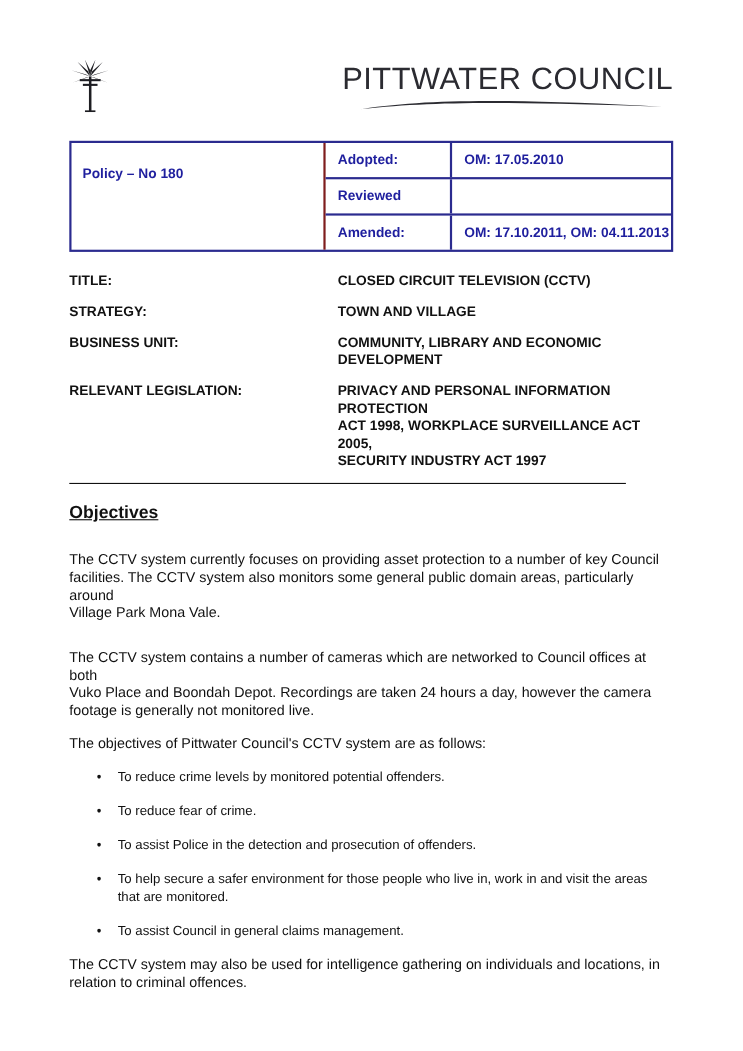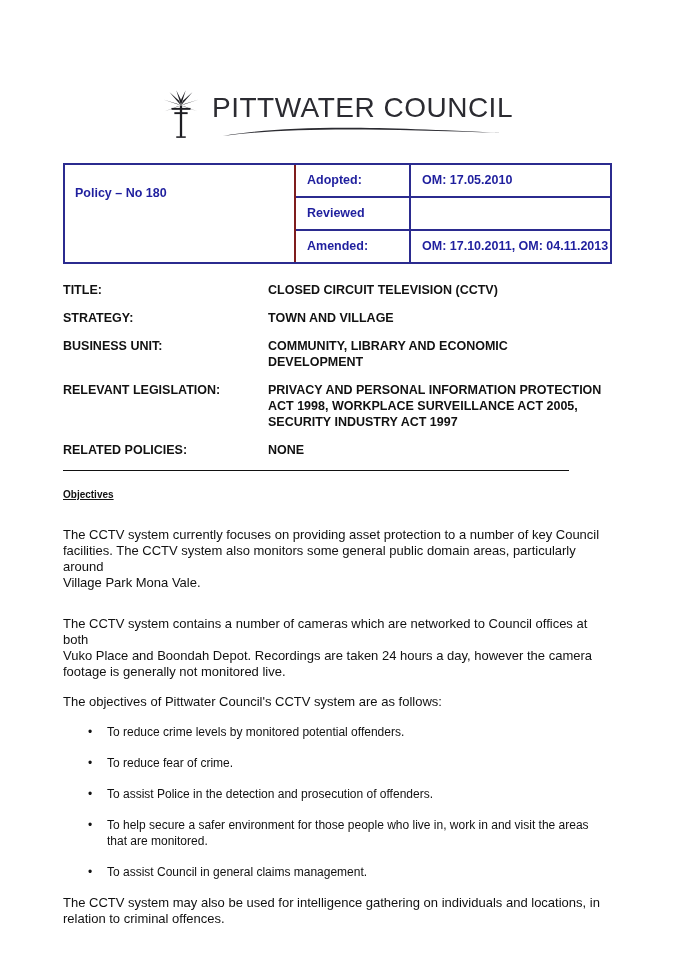--- a/index.html
+++ b/index.html
@@ -11,24 +11,23 @@
     background: #ffffff;
     font-family: "Liberation Sans", sans-serif;
     color: #111111;
     padding: 53px 63px 0 63px;
     overflow: hidden;
   }
 
   
   .header {
     display: flex;
-    justify-content: center;
+    justify-content: space-between;
     align-items: flex-start;
     margin-bottom: 16px;
-    margin-top: 36px;
   }
   .logo { flex: 0 0 auto; margin-right: 12px; }
   .title-block { display: flex; flex-direction: column; align-items: center; margin-top: 4px; }
   .org-name {
     font-size: 28px;
     font-weight: 500;
     letter-spacing: 0.5px;
     color: #2b2b31;
     white-space: nowrap;
     line-height: 1.1;
@@ -58,36 +57,36 @@
   .policy-row-label {
     width: 115px; flex: 0 0 115px;
     border-right: 2px solid #2b2b8f;
     padding: 8px 0 0 11px;
     box-sizing: border-box;
   }
   .policy-row-value { flex: 1 1 auto; padding: 8px 0 0 11px; box-sizing: border-box; }
 
   
   .details { margin-top: 18px; font-size: 12.5px; font-weight: bold; color: #111; }
-  .detail-row { display: flex; margin-bottom: 12px; line-height: 16px; }
+  .detail-row { display: flex; margin-bottom: 12px; line-height: 16px; gap: 39px; }
   .detail-label { width: 205px; flex: 0 0 205px; }
   .detail-value { flex: 1 1 auto; }
 
   .rule {
     width: 506px;
     border-bottom: 1.6px solid #111;
     margin-top: 10px;
     margin-bottom: 10px;
   }
 
   
   .section-heading {
     display: inline-block;
     margin: 8px 0 0 0;
-    font-size: 10px;
+    font-size: 16px;
     font-weight: bold;
     text-decoration: underline;
     color: #111;
   }
   .para {
     margin: 25px 0 0 0;
     font-size: 13px;
     line-height: 16px;
     color: #111;
   }
@@ -172,24 +171,20 @@
       <div class="detail-label">BUSINESS UNIT:</div>
       <div class="detail-value lines">COMMUNITY, LIBRARY AND ECONOMIC
 DEVELOPMENT</div>
     </div>
     <div class="detail-row">
       <div class="detail-label">RELEVANT LEGISLATION:</div>
       <div class="detail-value lines">PRIVACY AND PERSONAL INFORMATION PROTECTION
 ACT 1998, WORKPLACE SURVEILLANCE ACT 2005,
 SECURITY INDUSTRY ACT 1997</div>
     </div>
-    <div class="detail-row">
-      <div class="detail-label">RELATED POLICIES:</div>
-      <div class="detail-value lines">NONE</div>
-    </div>
   </div>
 
   <div class="rule"></div>
 
   <div class="objectives">
     <h2 class="section-heading">Objectives</h2>
 
     <p class="para lines">The CCTV system currently focuses on providing asset protection to a number of key Council
 facilities. The CCTV system also monitors some general public domain areas, particularly around
 Village Park Mona Vale.</p>

